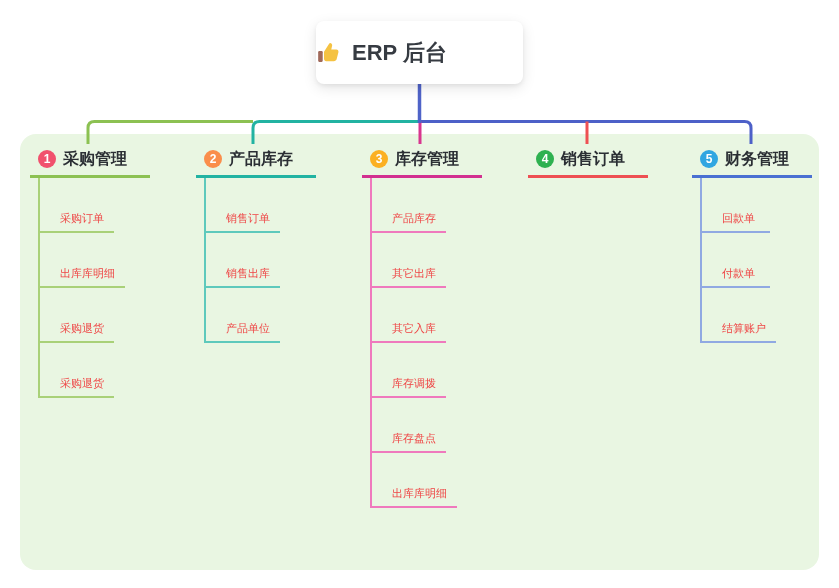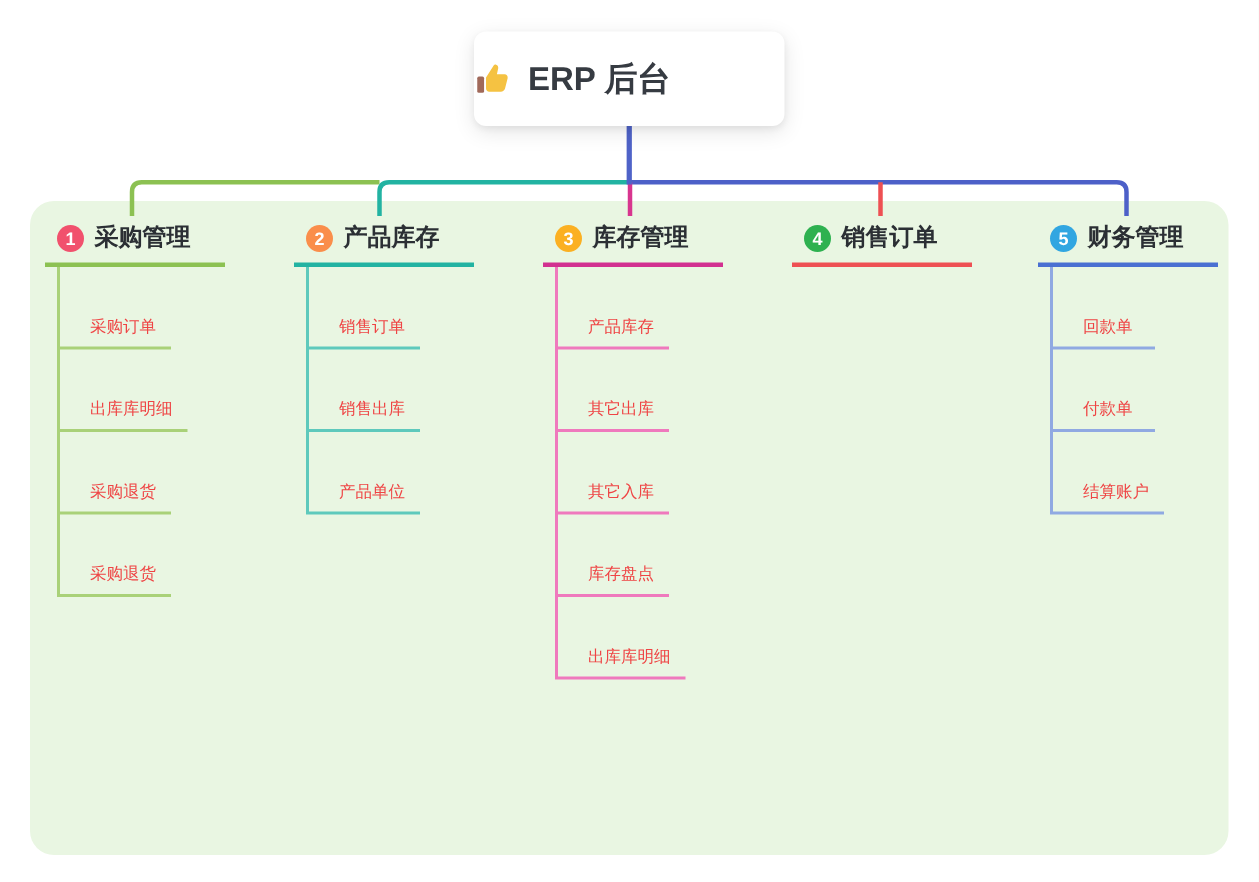--- a/index.html
+++ b/index.html
@@ -109,20 +109,21 @@
 
   <div class="branch b3" style="--line: #d23090; --child-line: #ef79bd; --badge: #fbb022;">
     <div class="branch-head">
       <span class="badge">3</span>
       <span>库存管理</span>
     </div>
     <ul class="children">
         <li>产品库存</li>
         <li>其它出库</li>
         <li>其它入库</li>
+        <li>库存调拨</li>
         <li>库存盘点</li>
         <li>出库库明细</li>
       </ul>
   </div>
 
   <div class="branch b4" style="--line: #ee5053; --child-line: #f49a9b; --badge: #2eb150;">
     <div class="branch-head">
       <span class="badge">4</span>
       <span>销售订单</span>
     </div>

